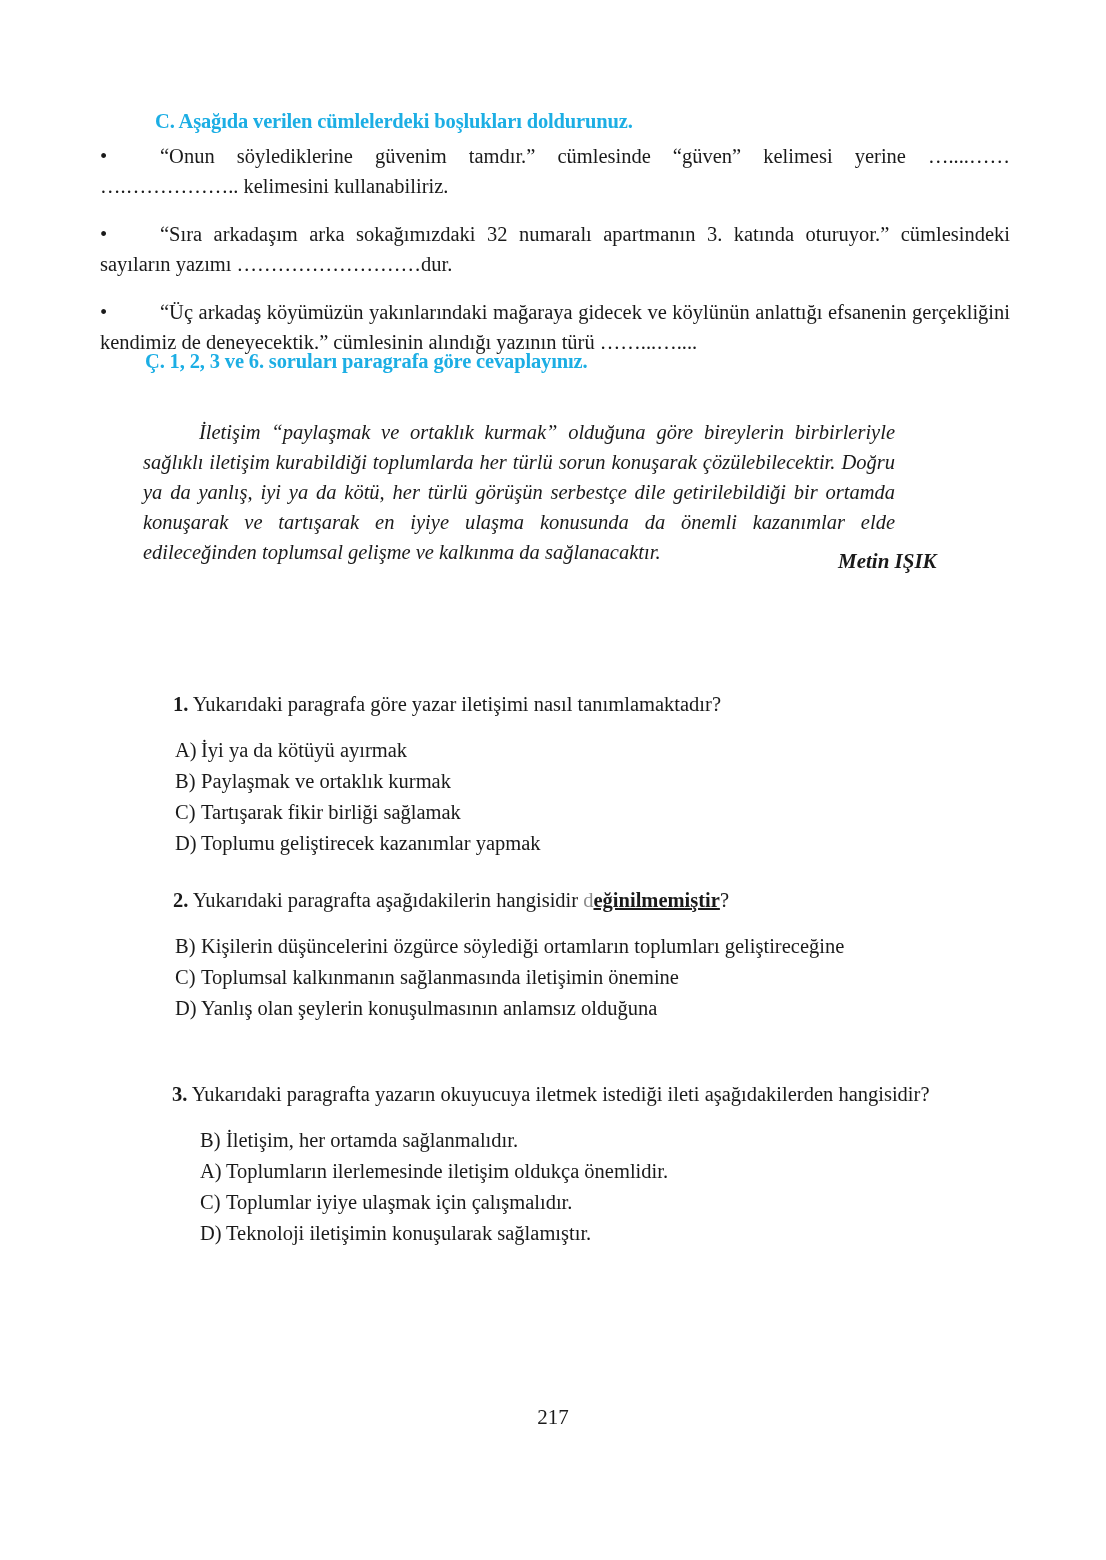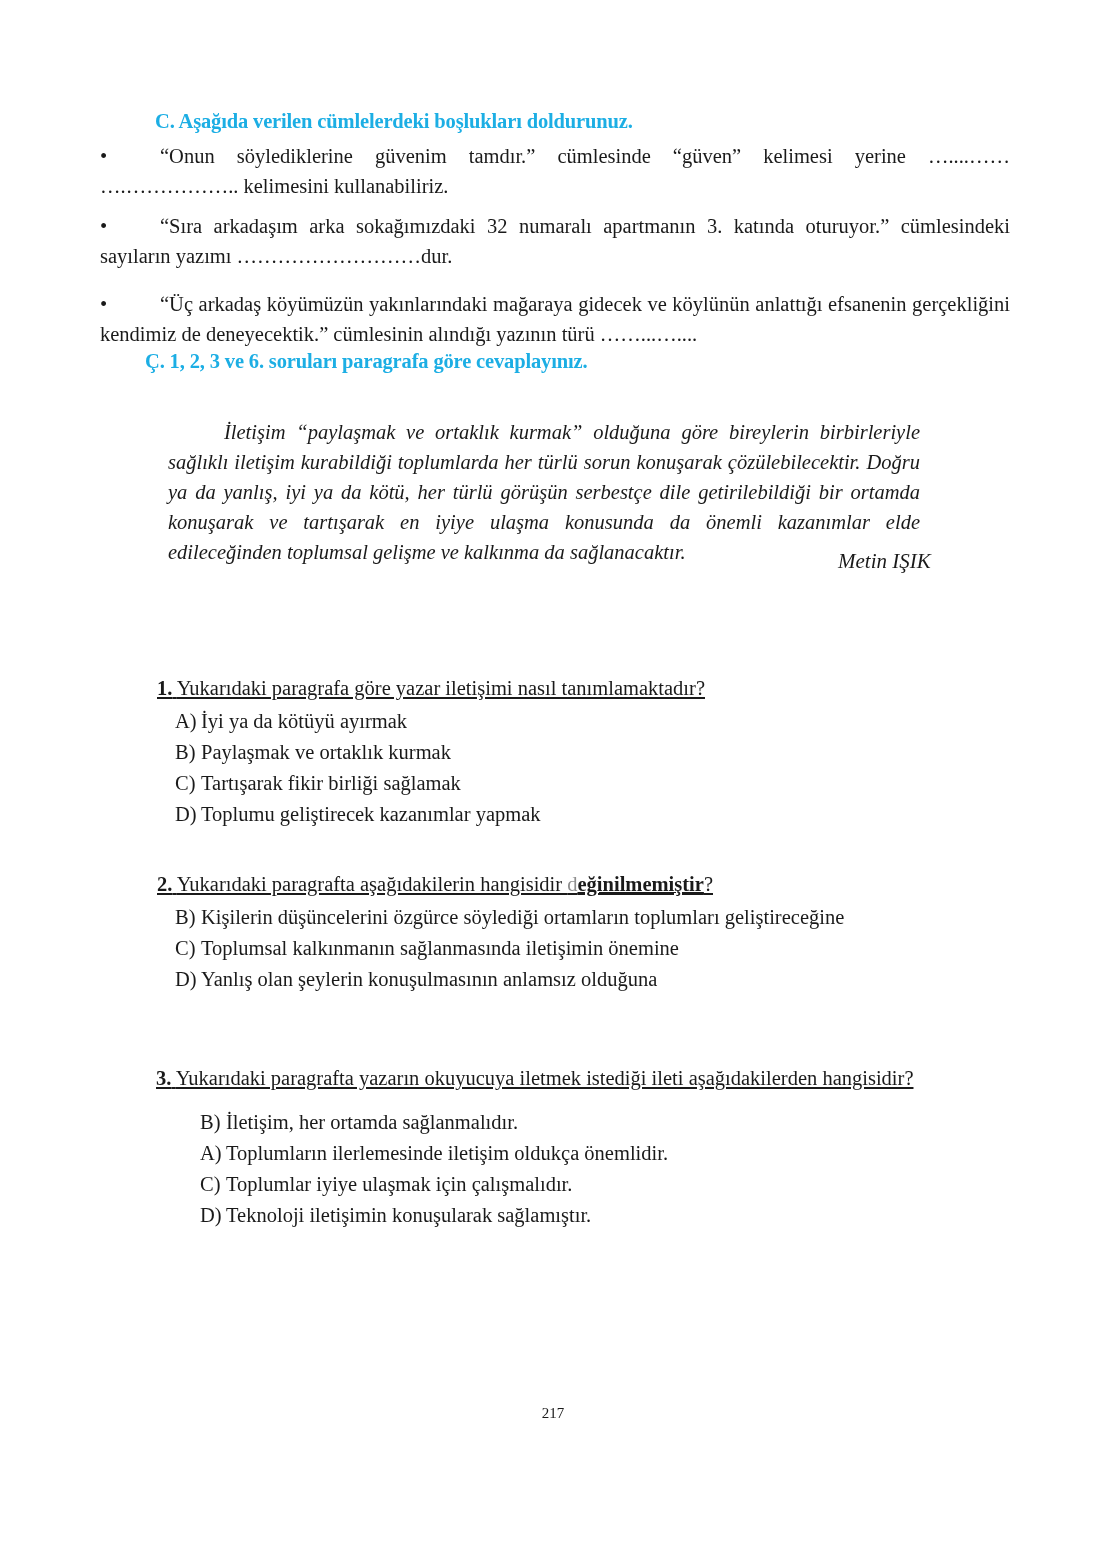--- a/index.html
+++ b/index.html
@@ -61,36 +61,35 @@
     text-align: justify;
     text-justify: inter-word;
   }
   .excerpt .first-line-indent {
     display: inline-block;
     width: 56px;
   }
   .attribution {
     position: absolute;
     font-style: italic;
-    font-weight: normal;
+    font-weight: bold;
     font-size: 21px;
     white-space: nowrap;
   }
 
   
   .question {
     position: absolute;
     font-size: 20.5px;
     line-height: 30px;
   }
   .q-stem {
-    margin: 0;
+    margin: 16px;
     text-align: justify;
     text-justify: inter-word;
-    text-decoration: underline;
   }
   .q-num {
     font-weight: bold;
   }
   .q-strike-light {
     color: #8e8e8e;
   }
   .q-emph {
     font-weight: bold;
     text-decoration: underline;
@@ -110,28 +109,28 @@
     display: inline-block;
     min-width: 26px;
   }
 
   
   .page-number {
     position: absolute;
     width: 100%;
     left: 0;
     text-align: center;
-    font-size: 15px;
+    font-size: 21px;
   }
 
   
   #heading-c      { left: 155px; top: 110px; }
   #fill-blanks    { left: 100px; top: 141px; width: 910px; }
   #heading-cc     { left: 145px; top: 350px; }
-  #excerpt-text   { left: 168px; top: 417px; width: 752px; }
+  #excerpt-text   { left: 143px; top: 417px; width: 752px; }
   #attribution    { left: 838px; top: 549px; }
   #question-1     { left: 157px; top: 673px; width: 800px; }
   #question-1 .options { padding-left: 18px; margin-top: 3px; }
   #question-2     { left: 157px; top: 869px; width: 830px; }
   #question-2 .options { padding-left: 18px; margin-top: 3px; }
   #question-3     { left: 100px; top: 1063px; width: 910px; }
   #question-3 .q-stem { text-indent: 56px; }
   #question-3 .options { padding-left: 100px; margin-top: 14px; }
   #page-number    { top: 1405px; }
 </style>
@@ -139,21 +138,21 @@
 <body>
 
 <div class="page">
 
   <div class="section-heading" id="heading-c" style="color:#1CAEE4;">C. Aşağıda verilen cümlelerdeki boşlukları doldurunuz.</div>
 
   <div class="block" id="fill-blanks">
     <p class="bullet-item">
       <span class="bullet-lead">•</span><span>“Onun söylediklerine güvenim tamdır.” cümlesinde “güven” kelimesi yerine …....…… ….…………….. kelimesini kullanabiliriz.</span>
     </p>
-    <p class="bullet-item" style="margin-top:10px;">
+    <p class="bullet-item" style="margin-top:18px;">
       <span class="bullet-lead">•</span><span>“Sıra arkadaşım arka sokağımızdaki 32 numaralı apartmanın 3. katında oturuyor.” cümlesindeki sayıların yazımı ………………………dur.</span>
     </p>
     <p class="bullet-item" style="margin-top:18px;">
       <span class="bullet-lead">•</span><span>“Üç arkadaş köyümüzün yakınlarındaki mağaraya gidecek ve köylünün anlattığı efsanenin gerçekliğini kendimiz de deneyecektik.” cümlesinin alındığı yazının türü ……...…....</span>
     </p>
   </div>
 
   <div class="section-heading" id="heading-cc" style="color:#1CAEE4;">Ç. 1, 2, 3 ve 6. soruları paragrafa göre cevaplayınız.</div>
 
   <div class="excerpt" id="excerpt-text">

